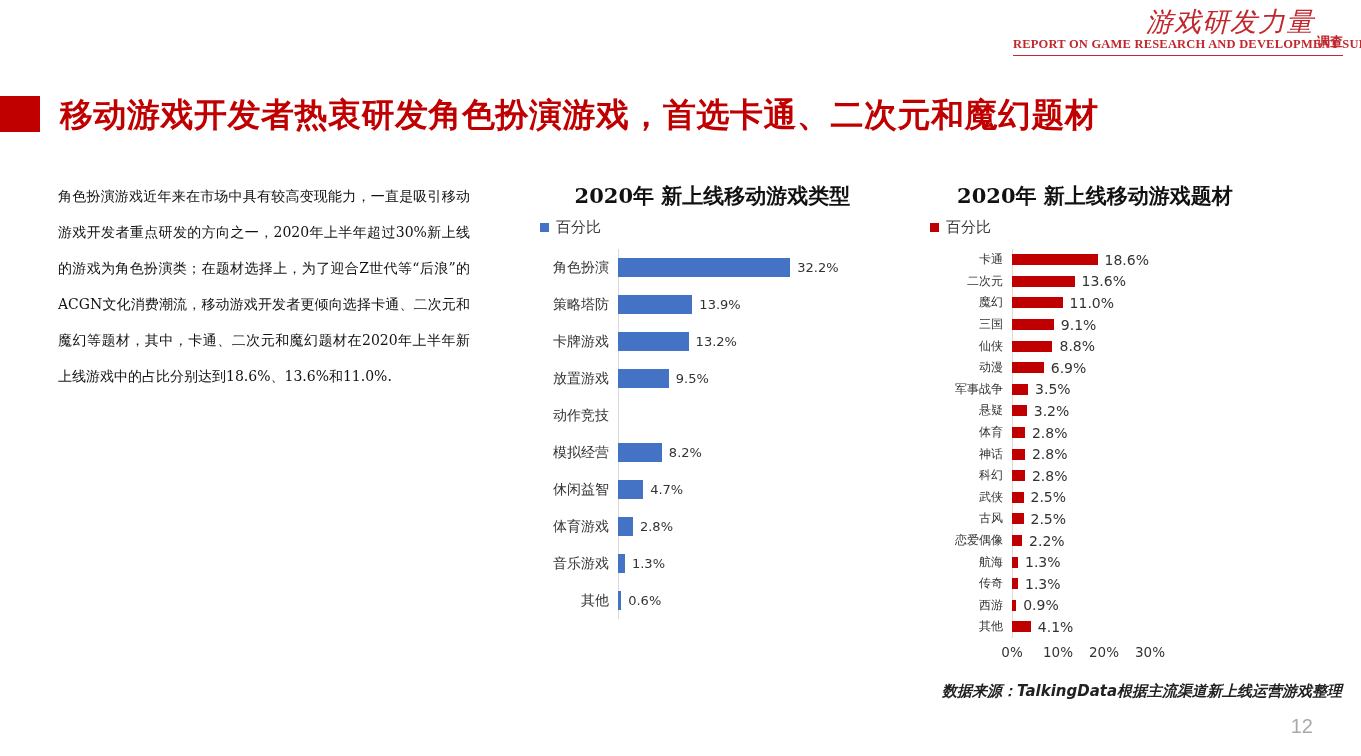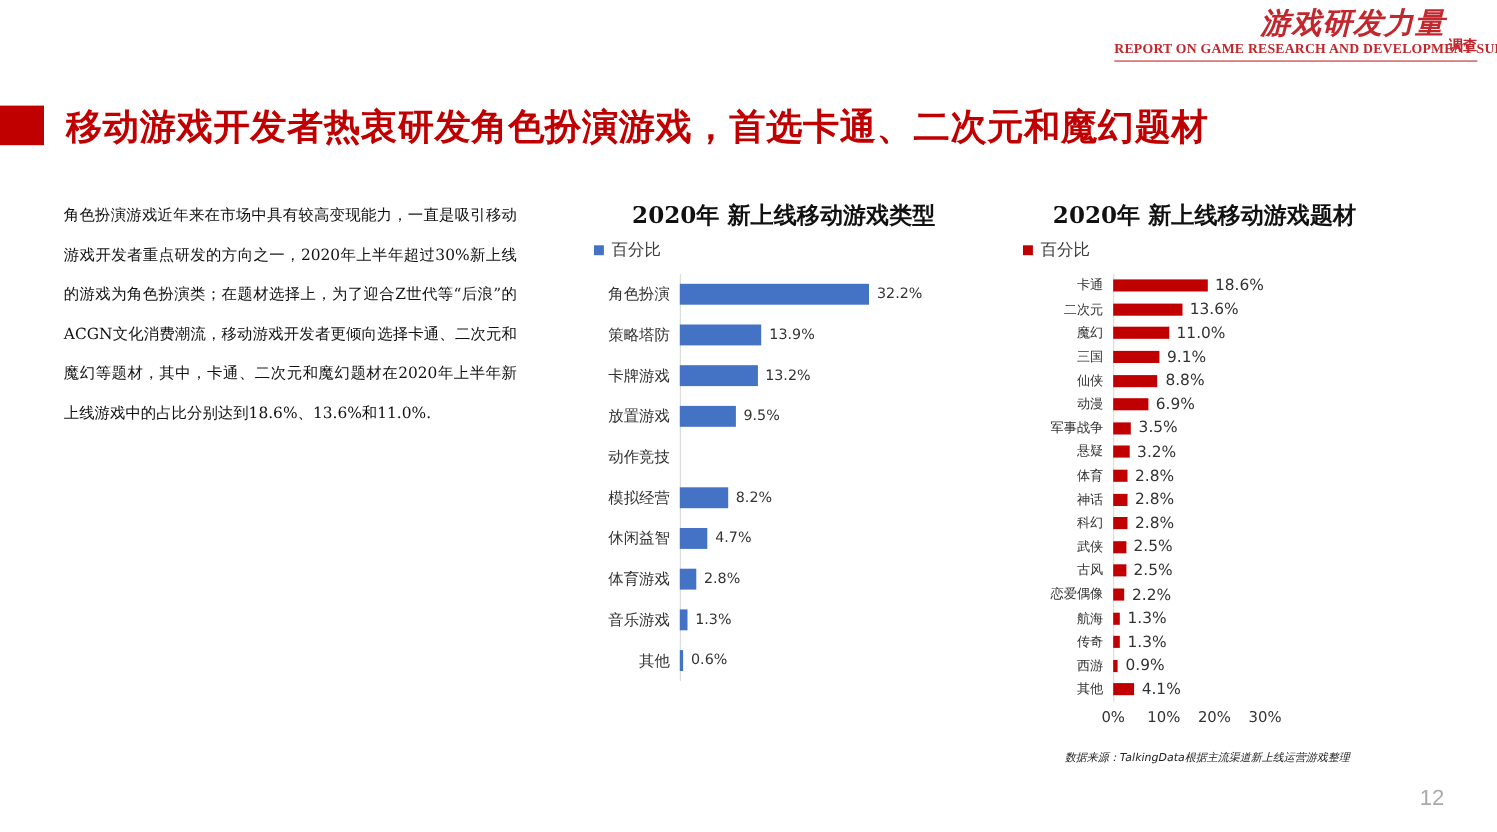--- a/index.html
+++ b/index.html
@@ -9,21 +9,21 @@
     font-family: "Liberation Sans", "DejaVu Sans", sans-serif;
     overflow: hidden;
   }
   .slide { position: relative; width: 1361px; height: 756px; background: #fff; }
 
   
   .logo-block { position: absolute; right: 18px; top: 8px; width: 330px; text-align: right; }
   .logo-row { display: flex; align-items: flex-end; justify-content: flex-end; gap: 3px; }
   .logo-cn {
     font-family: "DejaVu Sans", sans-serif;
-    font-size: 27px; font-weight: bold; font-style: italic;
+    font-size: 27px; font-weight: normal; font-style: italic;
     color: #C1272D; letter-spacing: 1px; line-height: 1;
   }
   .logo-badge {
     display: inline-block; width: 26px;
     font-family: "DejaVu Sans", sans-serif;
     font-size: 13px; font-weight: bold; color: #C1272D;
     line-height: 1.05; text-align: center;
     margin-bottom: -14px;
   }
   .logo-en {
@@ -99,23 +99,23 @@
   #chartB .axis-line { left: 82px; }
 
   .xaxis { position: relative; height: 22px; margin-top: 6px; }
   .xtick {
     position: absolute; top: 0;
     font-family: "DejaVu Sans", sans-serif; font-size: 13.5px; color: #333;
     transform: translateX(-50%); white-space: nowrap;
   }
 
   .source {
-    position: absolute; left: 968px; top: 682px;
-    font-family: "DejaVu Sans", sans-serif;
-    font-size: 10px; font-weight: normal; font-style: italic; color: #222;
+    position: absolute; left: 942px; top: 682px;
+    font-family: "DejaVu Sans", sans-serif;
+    font-size: 15px; font-weight: bold; font-style: italic; color: #222;
     white-space: nowrap;
   }
   .pagenum {
     position: absolute; right: 48px; bottom: 18px;
     font-family: "Liberation Sans", sans-serif; font-size: 20px; color: #aaaaaa;
   }
 </style>
 </head>
 <body>
 

